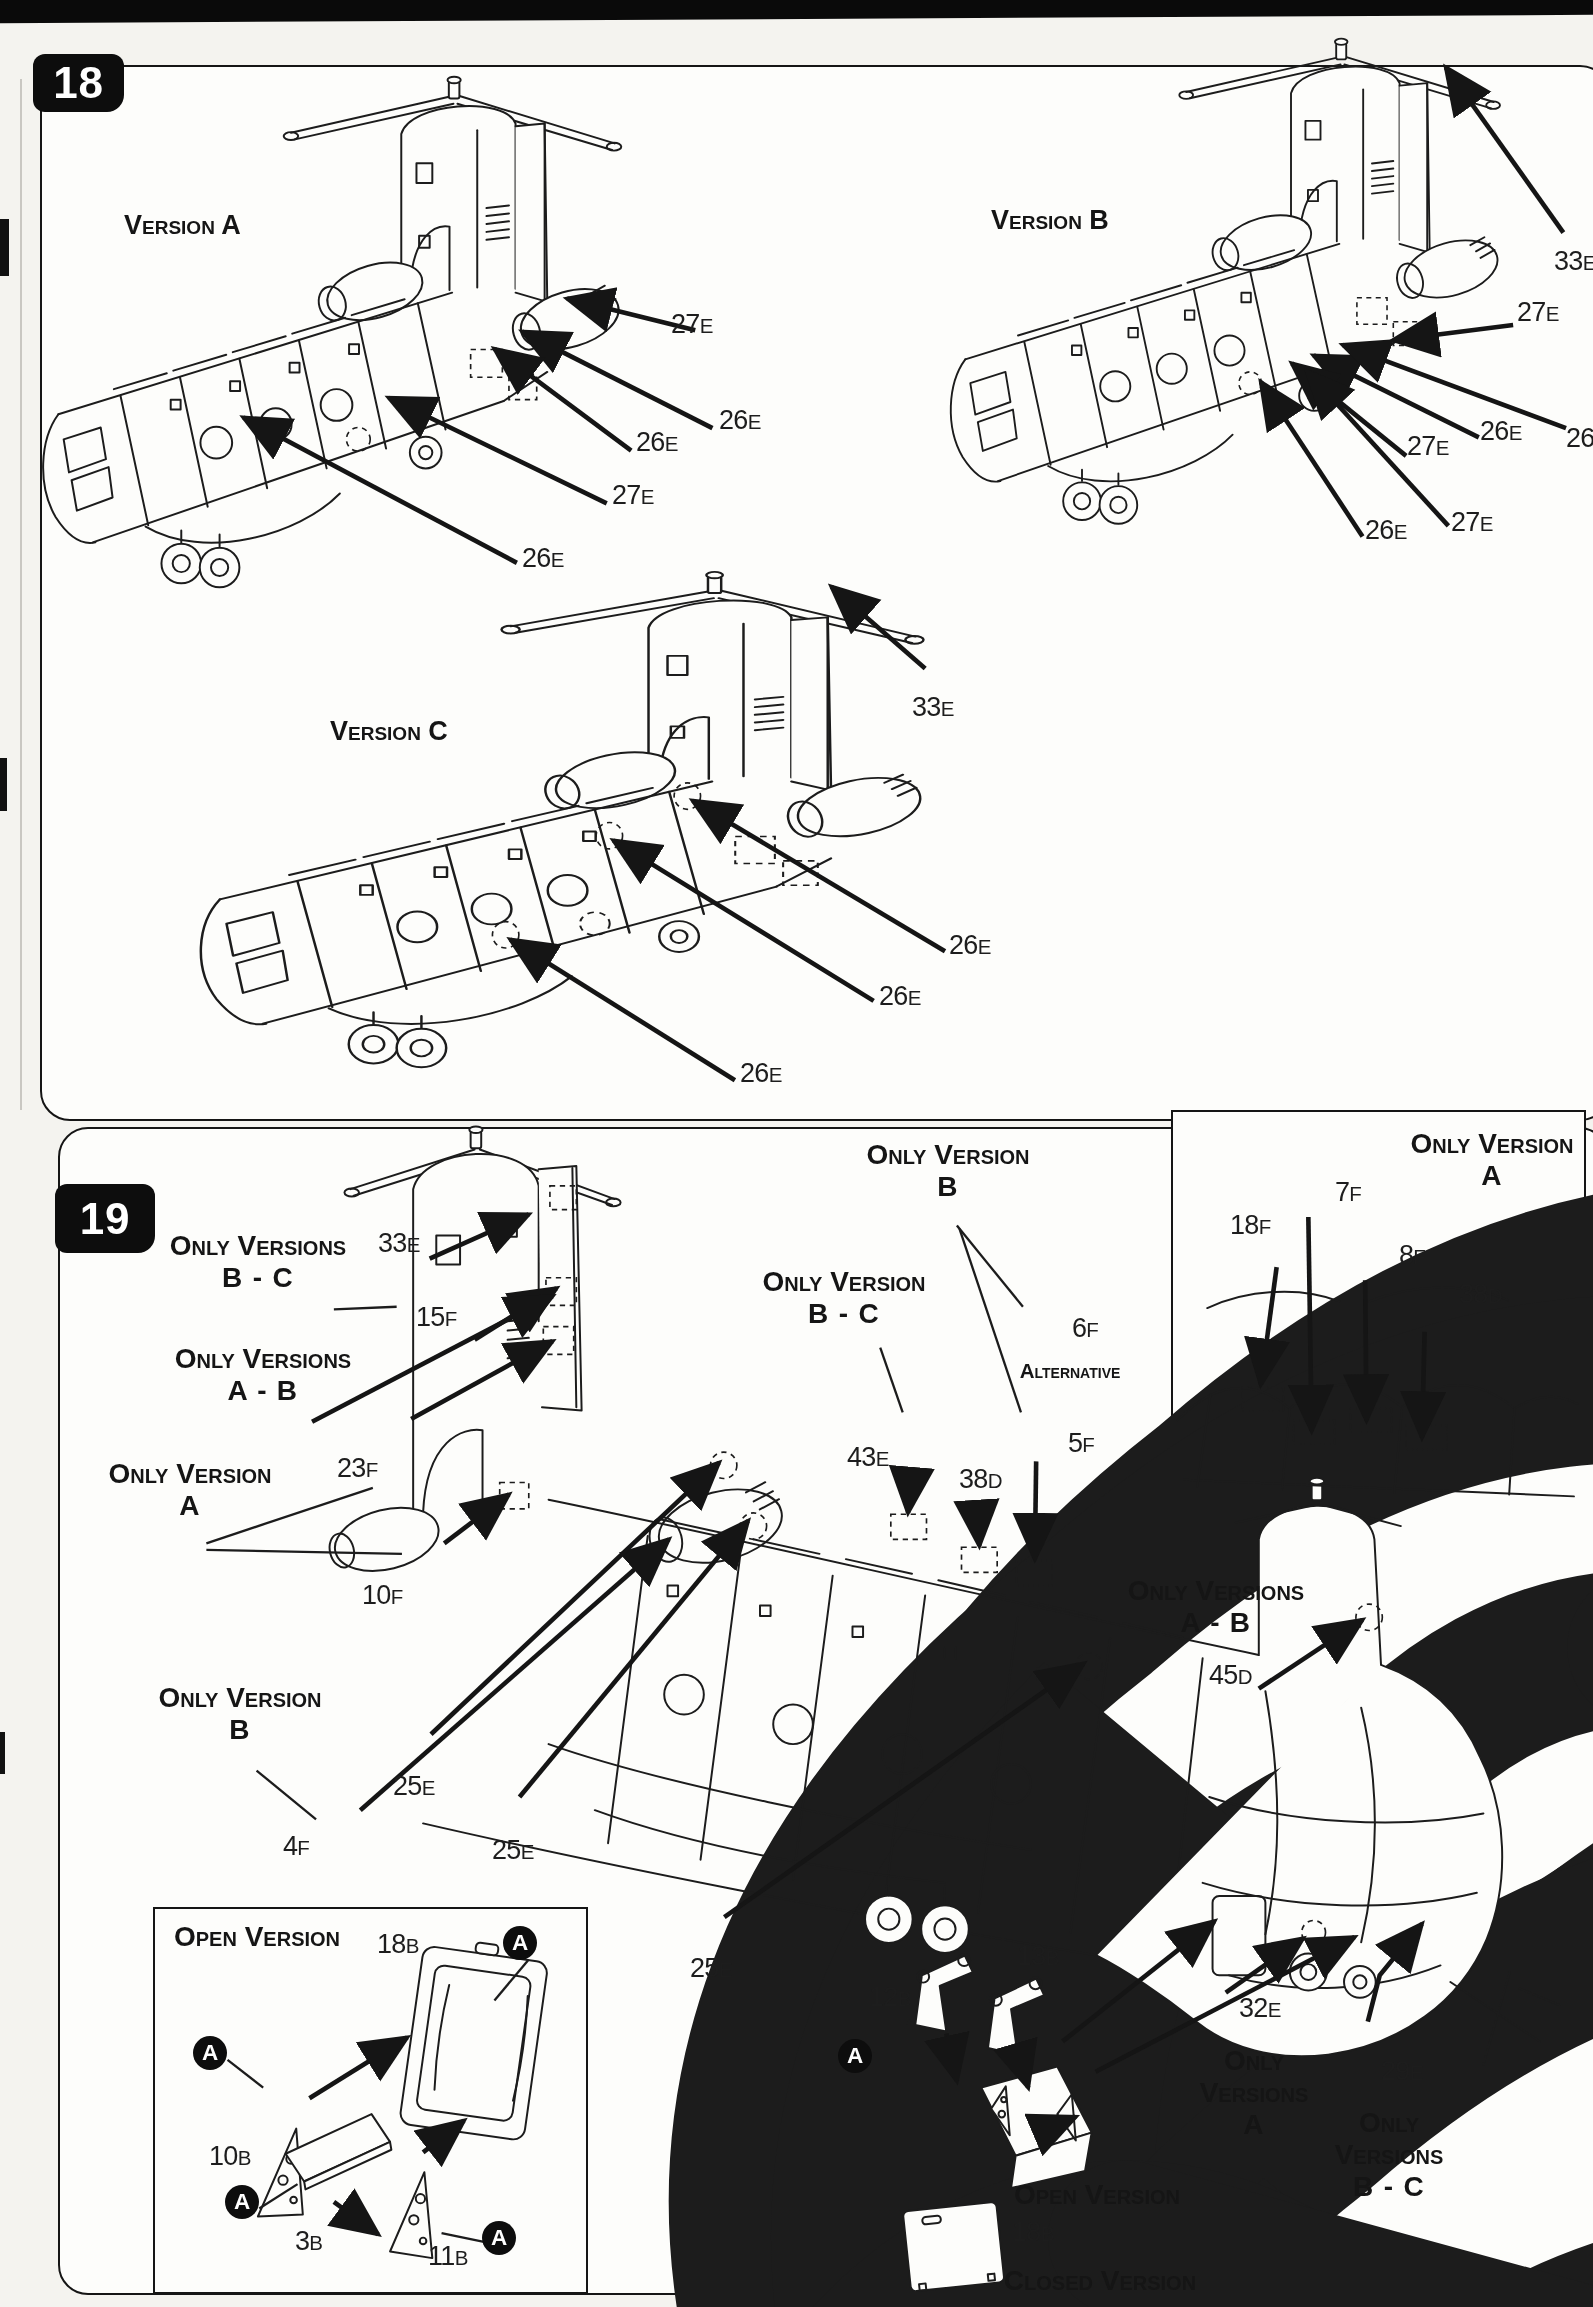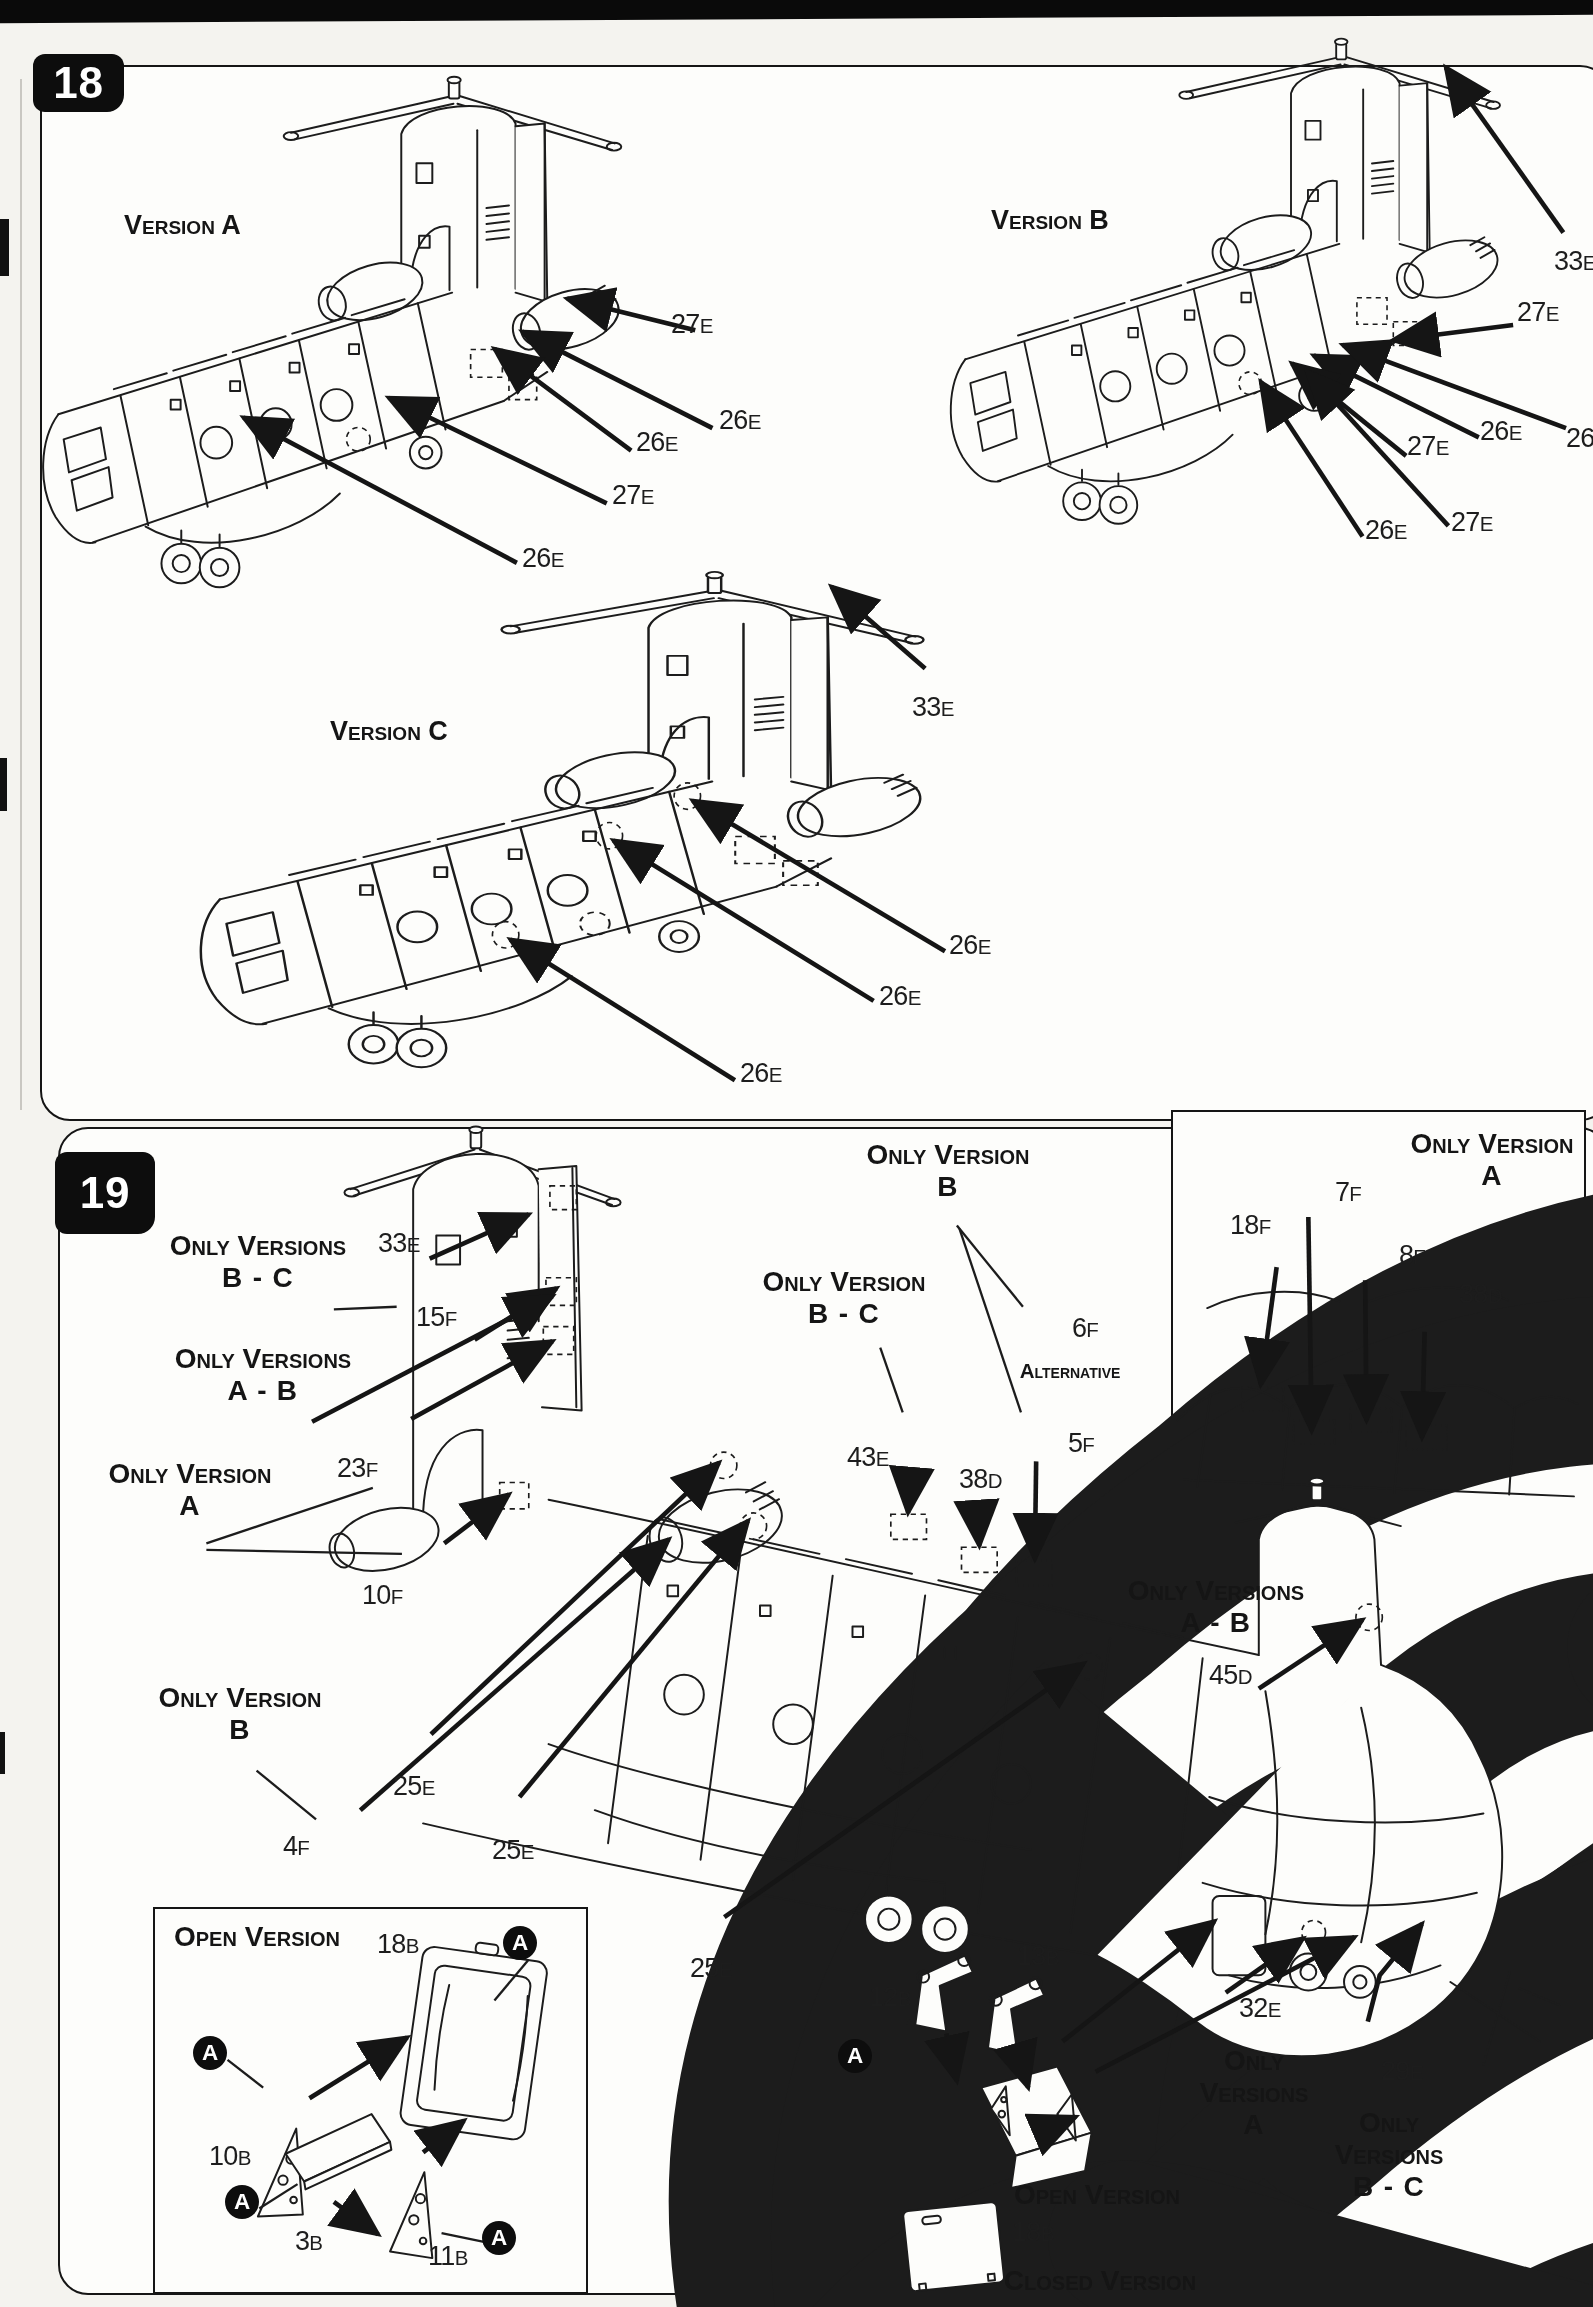--- a/index.html
+++ b/index.html
@@ -10,21 +10,21 @@
   .mark{position:absolute;left:0;background:#111;}
   .m1{top:219px;width:9.2px;height:57px;}
   .m2{top:758px;width:6.6px;height:53px;}
   .m3{top:1732px;width:5.3px;height:42px;}
   .panel{position:absolute;background:#fdfdfb;border:2.6px solid #151515;border-radius:30px;}
   .p18{left:40px;top:65px;width:1566px;height:1052px;}
   .p19{left:58px;top:1127px;width:1547px;height:1164px;}
   .badge{position:absolute;background:#0d0d0d;color:#fff;display:flex;align-items:center;justify-content:center;
          font-weight:700;font-size:44px;border-radius:12px 12px 17px 12px;letter-spacing:0.7px;}
   .b18{left:33px;top:54px;width:91px;height:58px;}
-  .b19{left:55px;top:1152px;width:100px;height:82px;}
+  .b19{left:55px;top:1184px;width:100px;height:69px;}
   svg.overlay{position:absolute;left:0;top:0;width:1594px;height:2307px;}
   .lbl{position:absolute;white-space:nowrap;}
   .ver{font-weight:700;font-size:27px;font-variant:small-caps;letter-spacing:0px;}
   .note{font-weight:700;font-variant:small-caps;text-align:center;transform:translate(-50%,-50%);}
   .n1{font-size:28px;}
   .n2{font-size:28px;letter-spacing:1.3px;}
   .alt{font-weight:700;font-variant:small-caps;font-size:20.5px;transform:translate(-50%,-50%);text-align:right;}
   .part{font-size:27px;font-weight:400;letter-spacing:-0.7px;color:#1d1d1d;}
   .part .sfx{font-size:20.5px;}
   .inset{position:absolute;background:#fdfdfb;border:2.6px solid #151515;}

